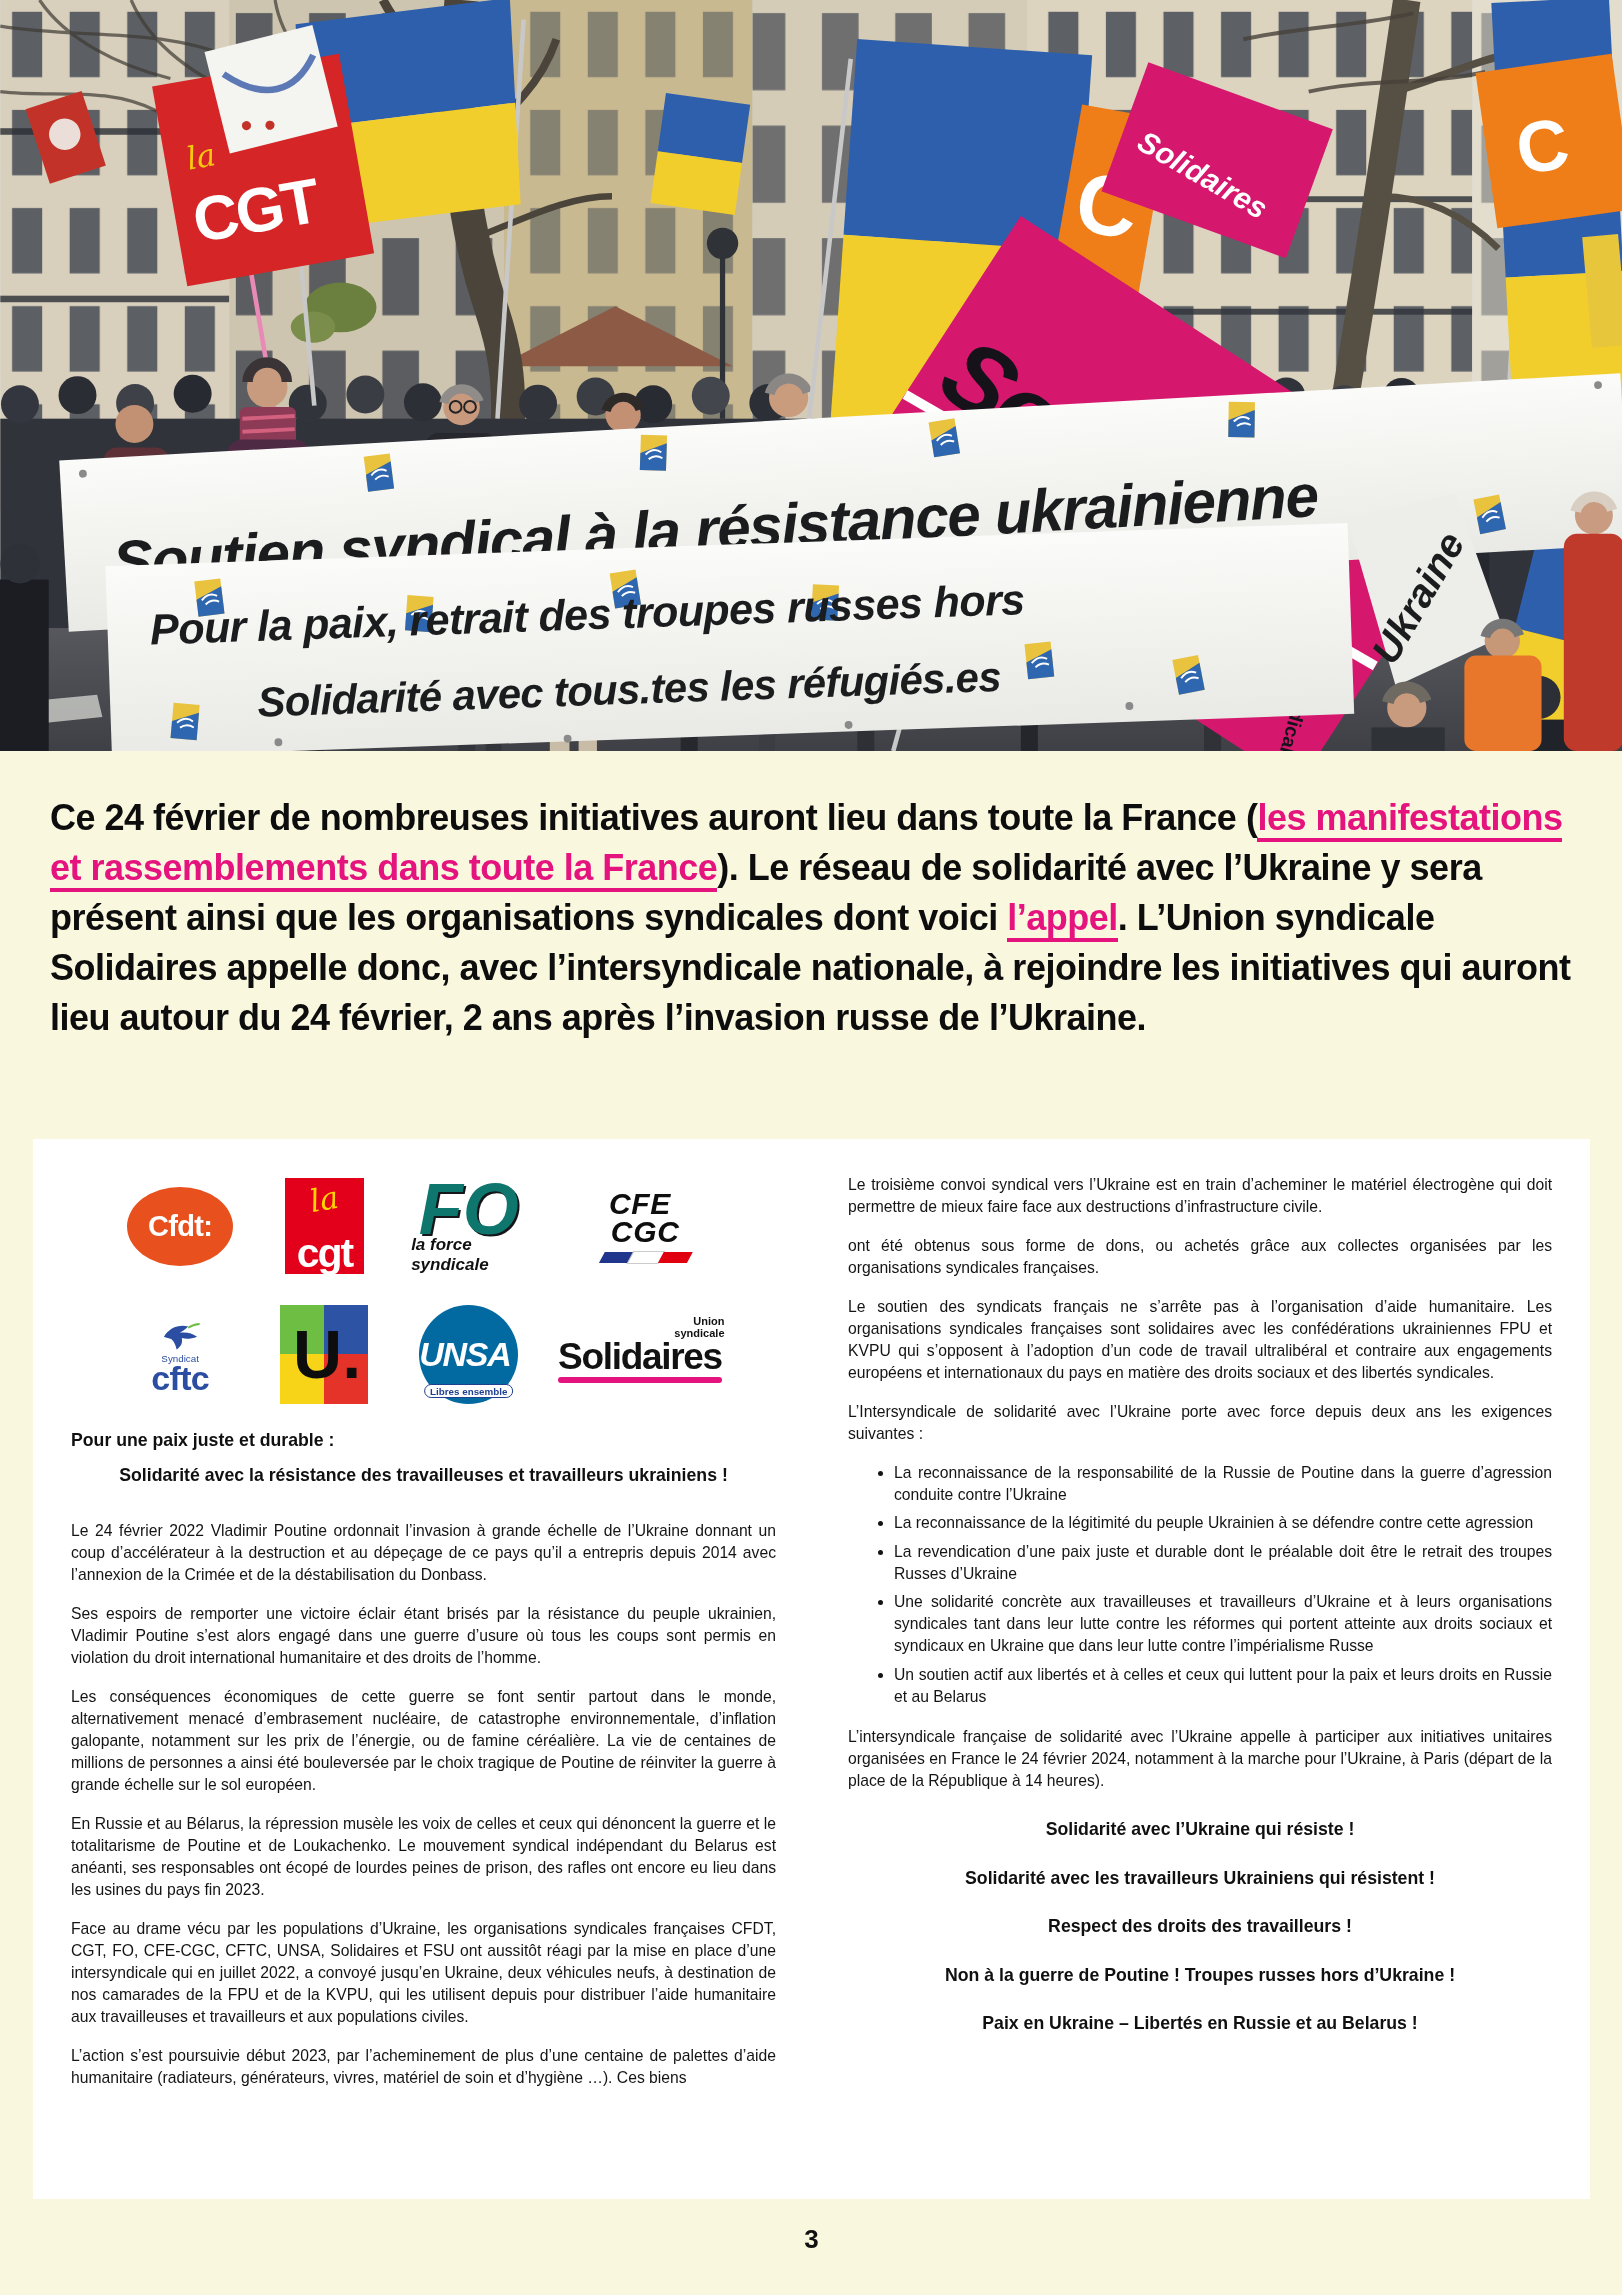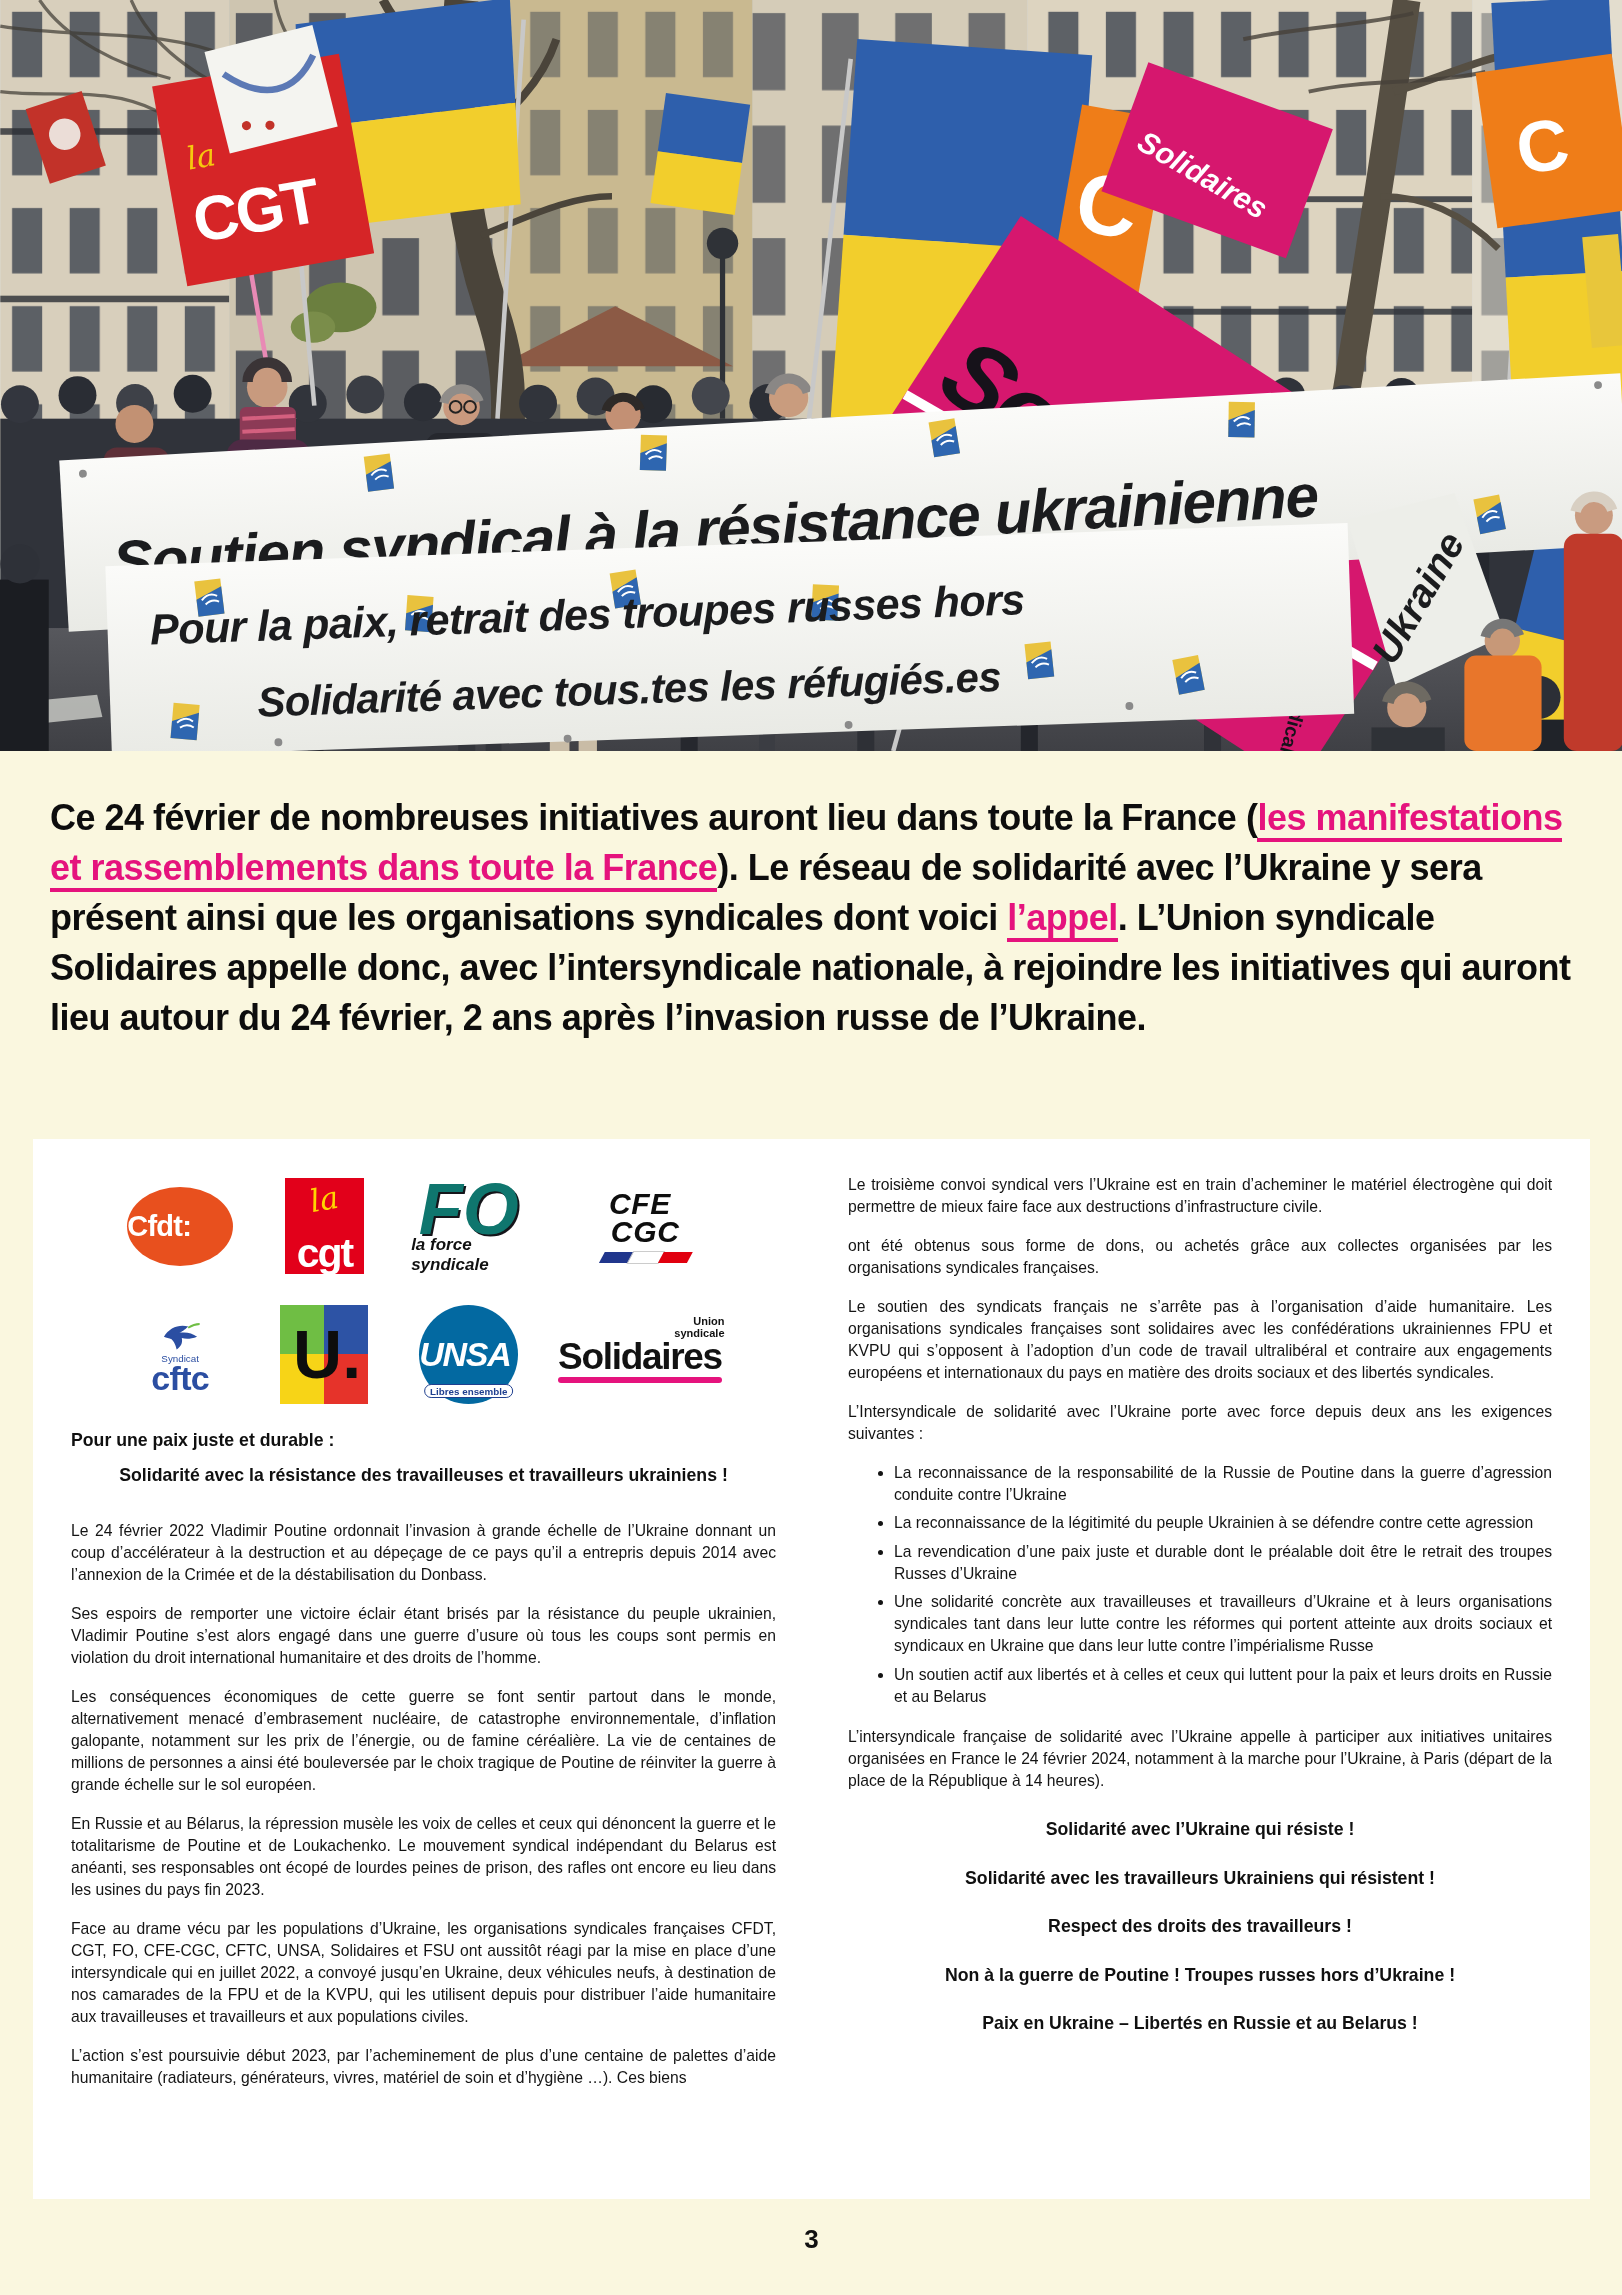--- a/index.html
+++ b/index.html
@@ -27,21 +27,21 @@
   .h2c{font-size:17.7px;font-weight:bold;text-align:center;color:#101010;margin:14.4px 0 34px 0;}
   ul.demands{margin:2.6px 0 18.3px 0;padding-left:46px;}
   ul.demands li{margin-bottom:6.5px;}
   .slogan{font-size:17.7px;font-weight:bold;text-align:center;color:#101010;margin:27.5px 0;}
 
   
   .logos{display:grid;grid-template-columns:repeat(4,1fr);column-gap:29px;row-gap:29px;
          width:602px;margin:2.6px auto 5.2px auto;}
   .logo{height:99px;display:flex;flex-direction:column;align-items:center;justify-content:center;}
   .cfdt-oval{width:106px;height:79px;background:#E8501E;border-radius:50%;display:flex;
-             align-items:center;justify-content:flex-start;color:#fff;font-weight:bold;font-size:29px;letter-spacing:-0.7px;}
+             align-items:center;justify-content:center;color:#fff;font-weight:bold;font-size:29px;letter-spacing:-0.7px;}
   .cgt-box{width:79px;height:96px;background:#E2001A;position:relative;}
   .cgt-la{position:absolute;top:2.6px;left:50%;transform:translateX(-50%) rotate(-10deg);
           color:#FFD400;font-size:31px;font-style:italic;font-family:"DejaVu Serif",serif;}
   .cgt-main{position:absolute;bottom:0;left:50%;transform:translateX(-50%);
             color:#fff;font-size:41px;font-weight:bold;letter-spacing:-2px;line-height:1;}
   .fo-main{font-size:72px;font-weight:bold;font-style:italic;color:#0f766e;line-height:.9;
            text-shadow:2px 2px 0 #15151a;}
   .fo-sub{font-size:17px;font-weight:bold;font-style:italic;color:#111;margin-top:-6.5px;}
   .cfe-l1,.cfe-l2{font-size:30px;font-weight:bold;font-style:italic;color:#0e0e0e;line-height:.95;letter-spacing:0.7px;}
   .cfe-l2{margin-left:10.5px;}

